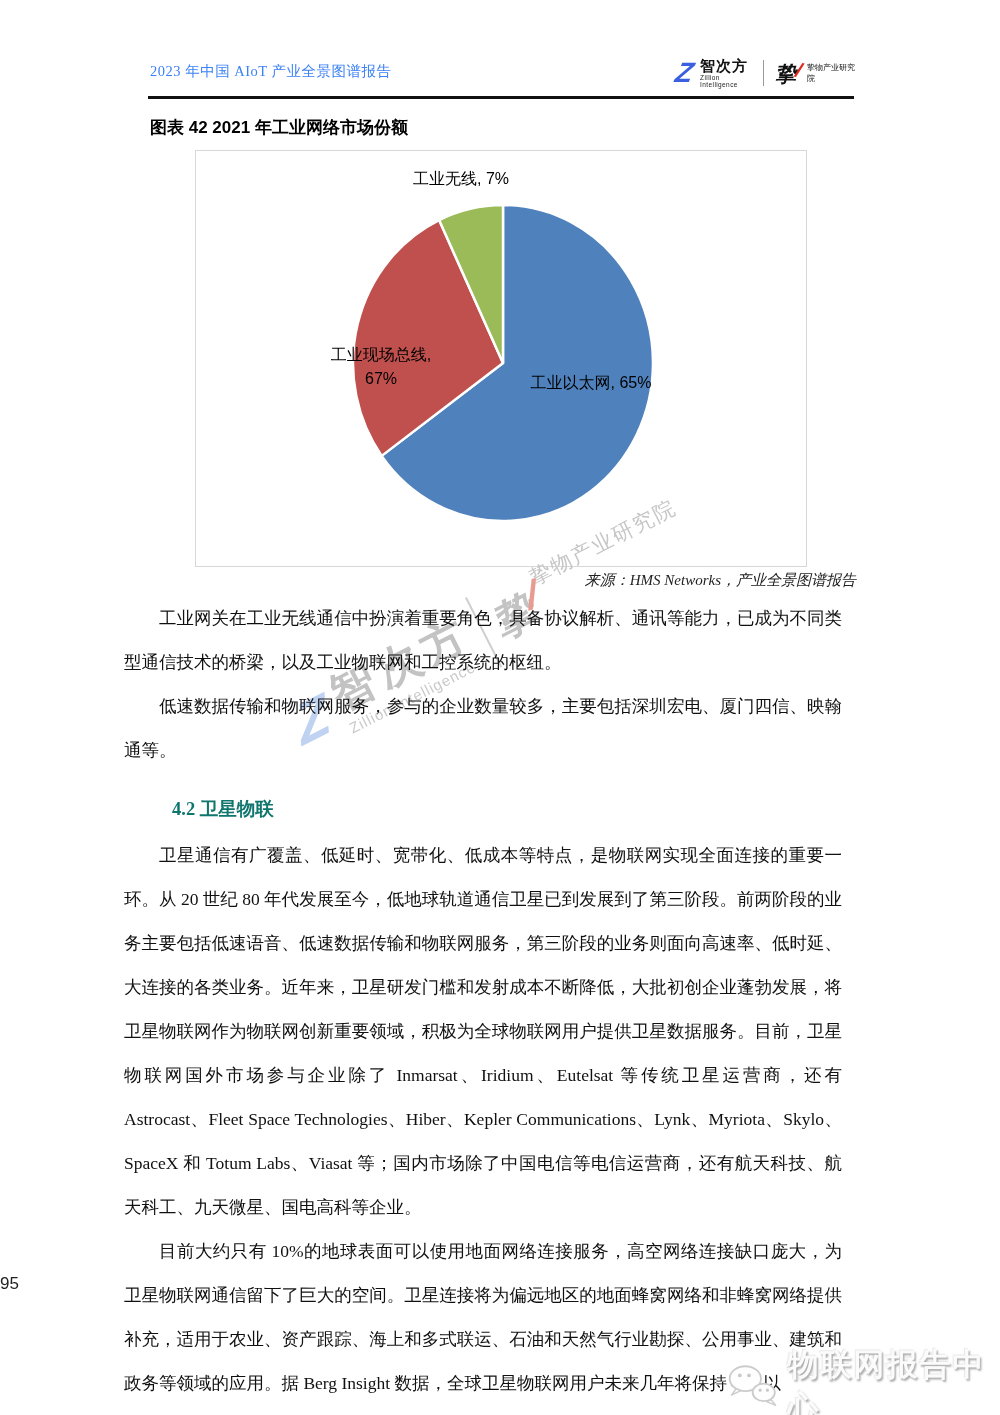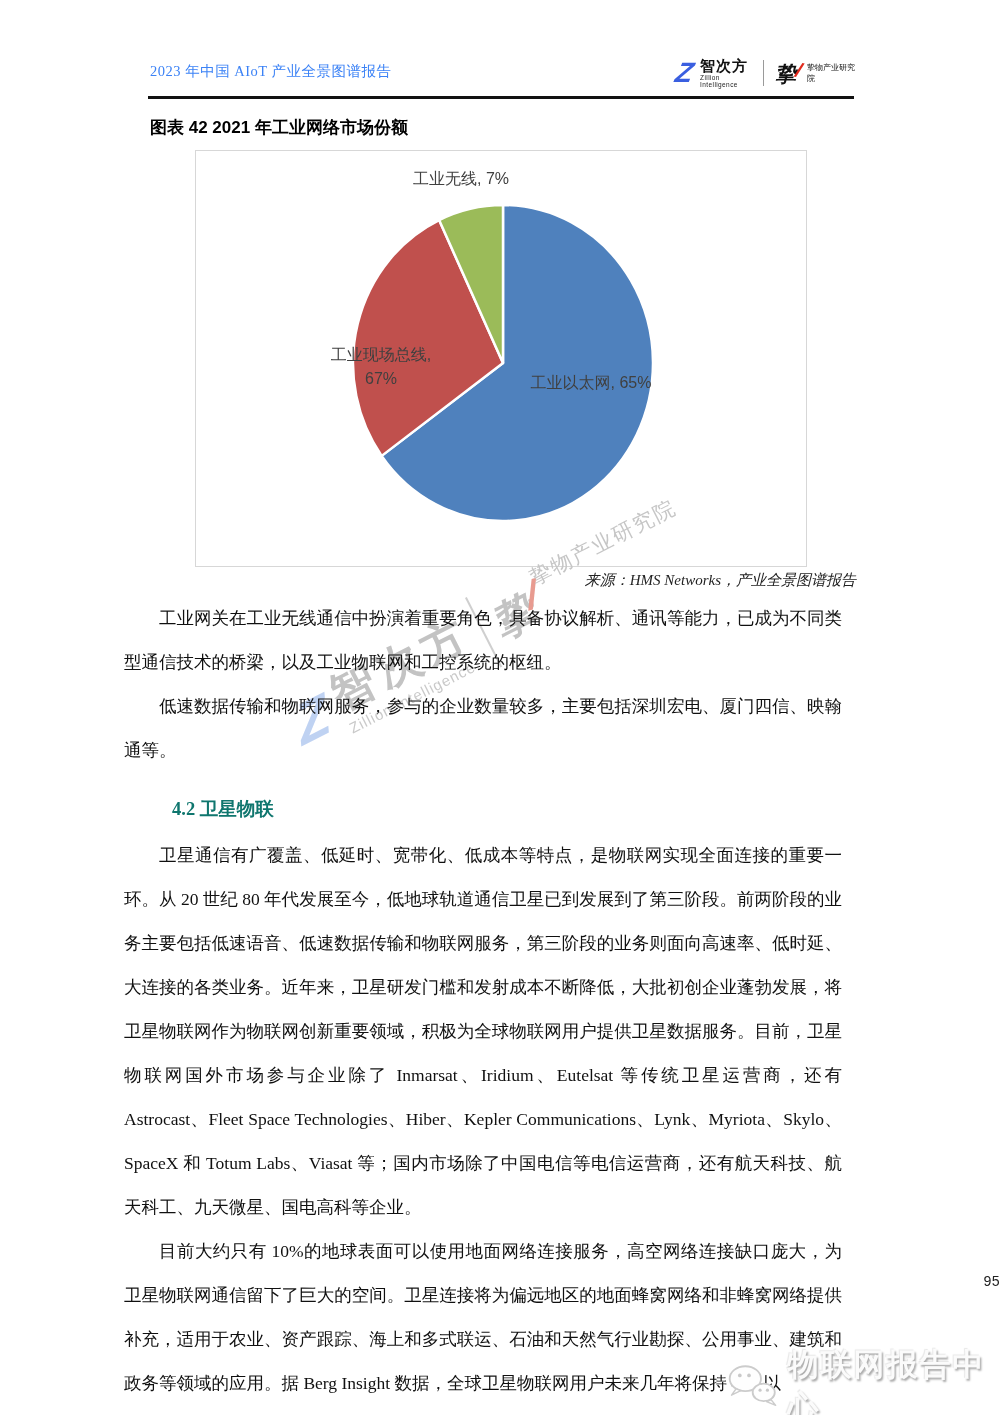--- a/index.html
+++ b/index.html
@@ -23,21 +23,21 @@
   .partner-name{font-size:8px;color:#111;margin-left:4px;}
   .header-rule{position:absolute;left:148px;top:96px;width:706px;height:2.5px;background:#111;}
 
   
   .figure-title{position:absolute;left:150px;top:116px;width:702px;text-align:left;
         font-family:"Liberation Sans", sans-serif;font-weight:700;font-size:17px;color:#000;}
   .chart-box{position:absolute;left:195px;top:150px;width:610px;height:415px;
         background:#fff;border:1px solid #d7d7d7;}
   .chart-box svg{position:absolute;left:0;top:0;}
   .pie-label{position:absolute;font-family:"Liberation Sans", sans-serif;font-size:16px;
-        color:#404040;text-align:center;line-height:24px;}
+        color:#000000;text-align:center;line-height:24px;}
   .lbl-wireless{left:165px;top:16px;width:200px;}
   .lbl-fieldbus{left:100px;top:192px;width:170px;}
   .lbl-ethernet{left:295px;top:220px;width:200px;}
   .figure-source{position:absolute;left:140px;top:571px;width:716px;text-align:right;
         font-style:italic;font-size:15px;color:#222;}
 
   
   .body-block{position:absolute;left:124px;top:596px;width:718px;z-index:2;}
   .body-block p{margin:0;text-indent:2em;text-align:justify;font-size:17.5px;
         line-height:44px;color:#101010;}
@@ -53,22 +53,22 @@
   .wm-brand-col{display:flex;flex-direction:column;line-height:1;}
   .wm-brand{font-size:44px;font-weight:700;color:#c3c3c3;letter-spacing:6px;}
   .wm-brand-sub{font-size:15px;color:#c9c9c9;margin-top:6px;letter-spacing:1px;}
   .wm-divider{width:1.5px;height:78px;background:#cfcfcf;}
   .wm-zhi{position:relative;font-size:42px;font-weight:700;color:#c3c3c3;font-style:italic;}
   .wm-zhi-slash{position:absolute;right:-10px;top:-6px;color:#e89b90;font-weight:700;
         font-size:40px;transform:rotate(12deg);}
   .wm-partner{font-size:21px;color:#c6c6c6;letter-spacing:2px;transform:translateY(-26px);}
 
   
-  .page-number{position:absolute;left:0;top:1274px;width:1000px;text-align:right;
-        font-family:Liberation Mono, monospace;font-size:14px;color:#222;}
+  .page-number{position:absolute;left:0;top:1274px;width:1000px;text-align:left;
+        font-family:Liberation Sans, sans-serif;font-size:17px;color:#222;}
   .stamp{position:absolute;left:726px;top:1344px;display:flex;align-items:center;gap:8px;z-index:2;}
   .stamp-text{font-family:"Liberation Sans", sans-serif;font-weight:700;font-size:31px;
         color:#fbfbfb;letter-spacing:2px;
         text-shadow:1.5px 1.5px 2px #ababab, -1px -1px 1px #e8e8e8;}
 </style>
 </head>
 <body>
 
 <div class="page">
 

